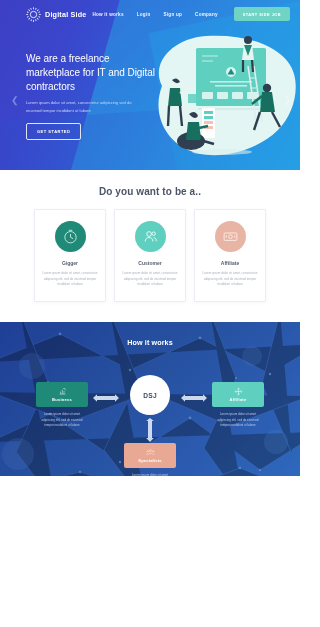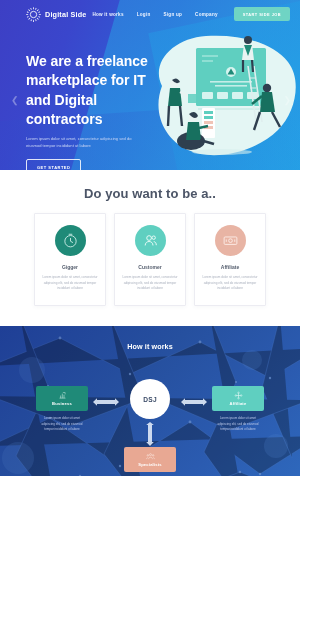--- a/index.html
+++ b/index.html
@@ -53,21 +53,21 @@
   }
   .nav-cta {
     background:#6fd4c4; color:#fff; font-size:3.9px; font-weight:bold;
     letter-spacing:.45px; padding:4.5px 9px; border-radius:2px;
     margin-left:3px; white-space:nowrap; cursor:pointer;
   }
 
   
   .hero-copy { position:absolute; left:26px; top:52px; width:130px; z-index:20; }
   .hero-title {
-    color:#fff; font-size:14px; font-weight:bold; line-height:1.38;
+    color:#fff; font-size:10px; font-weight:normal; line-height:1.38;
     letter-spacing:-.05px;
   }
   .hero-sub {
     color:#c9d5f5; font-size:4.1px; line-height:1.75; margin-top:6px; width:116px;
   }
   .hero-btn {
     display:inline-block; margin-top:9px; border:1px solid rgba(255,255,255,.85);
     color:#fff; font-size:4px; font-weight:bold; letter-spacing:.5px;
     padding:5px 10px; border-radius:2px; cursor:pointer;
   }
@@ -79,21 +79,21 @@
     position:absolute; right:9px; top:96px; z-index:22; color:rgba(255,255,255,.3);
     font-size:9px; cursor:pointer; line-height:1;
   }
 
   
   .illus { position:absolute; right:-4px; top:26px; width:160px; height:144px; z-index:15; }
 
   
   .roles { background:#fff; padding:16px 0 20px; position:relative; }
   .roles-title {
-    text-align:center; font-size:13px; font-weight:bold; color:#4c5567;
+    text-align:center; font-size:10px; font-weight:bold; color:#4c5567;
     letter-spacing:.1px;
   }
   .role-cards {
     display:flex; justify-content:center; gap:8px; margin-top:12px;
   }
   .role-card {
     width:72px; background:#fff; border:.5px solid #ececf2; border-radius:1px;
     padding:11px 7px 13px; text-align:center;
     box-shadow:0 1px 4px rgba(80,90,120,.05);
   }

